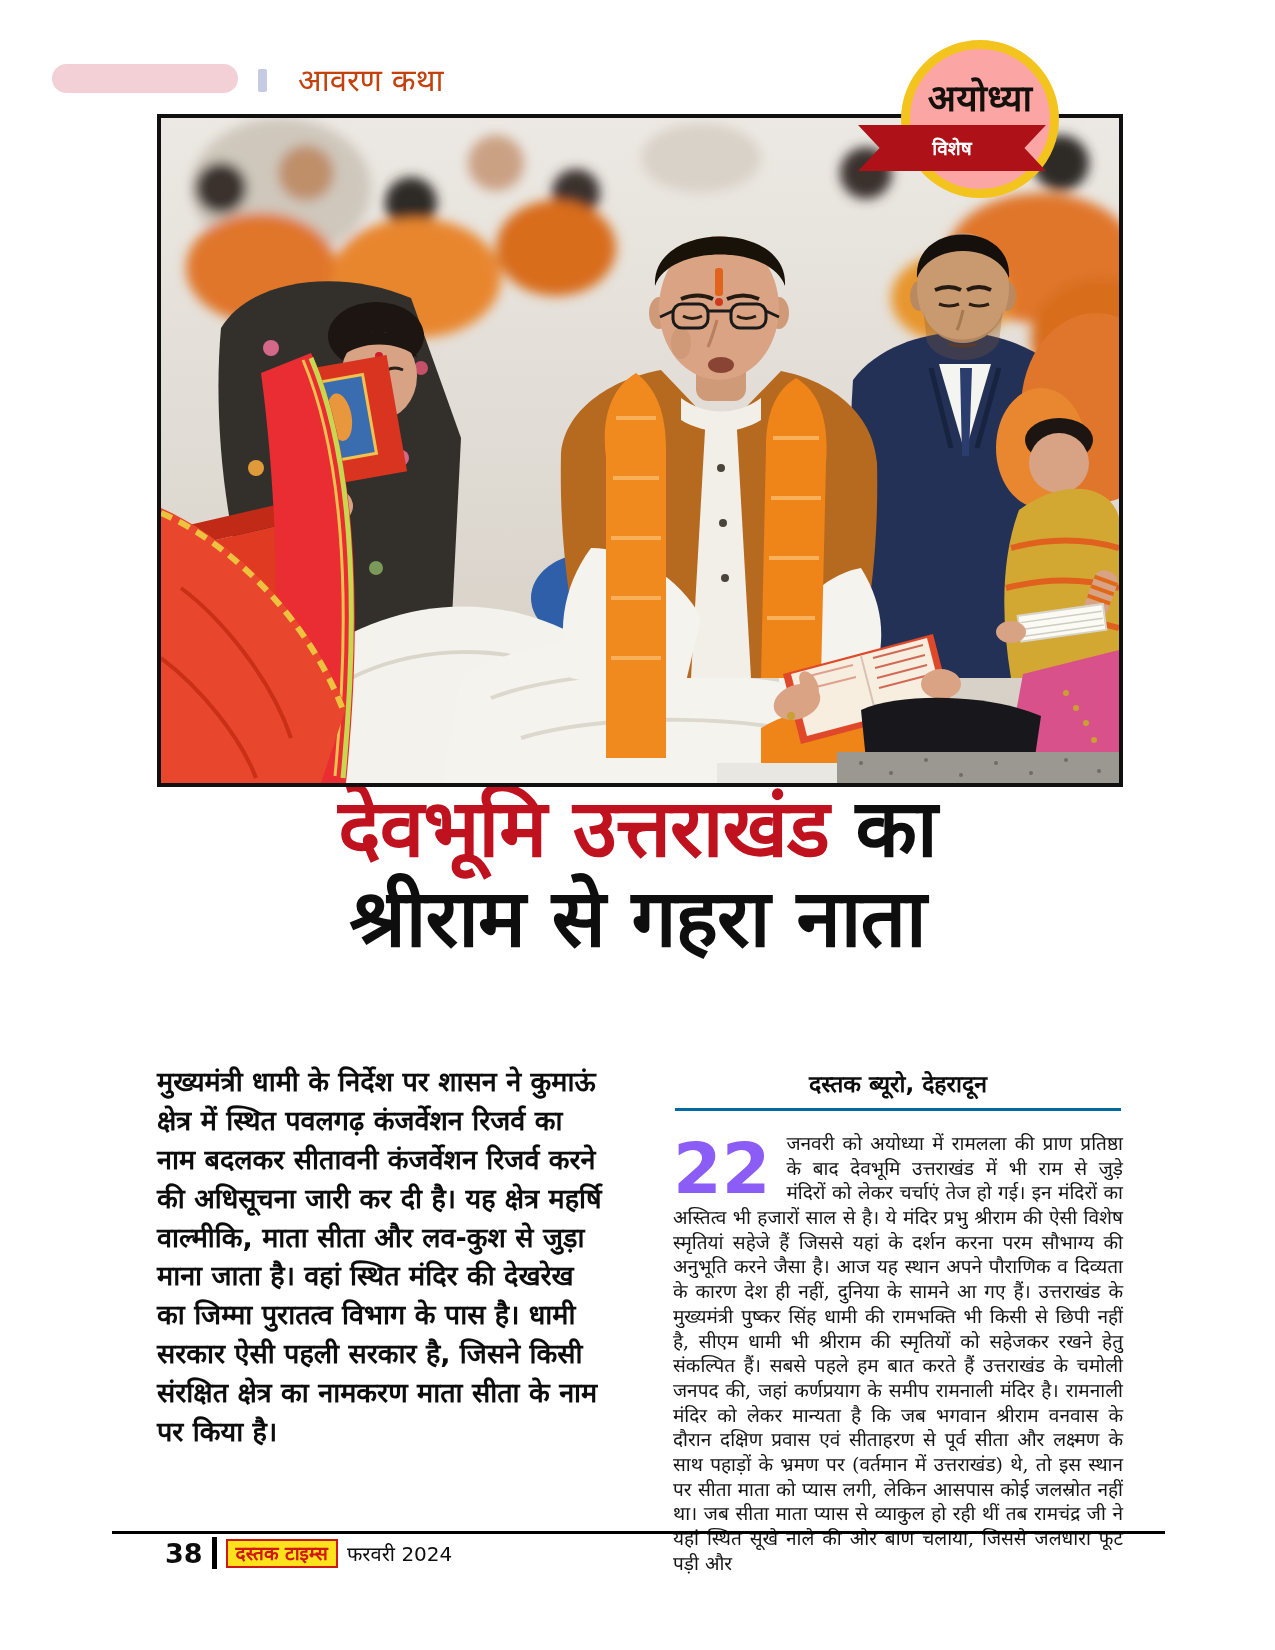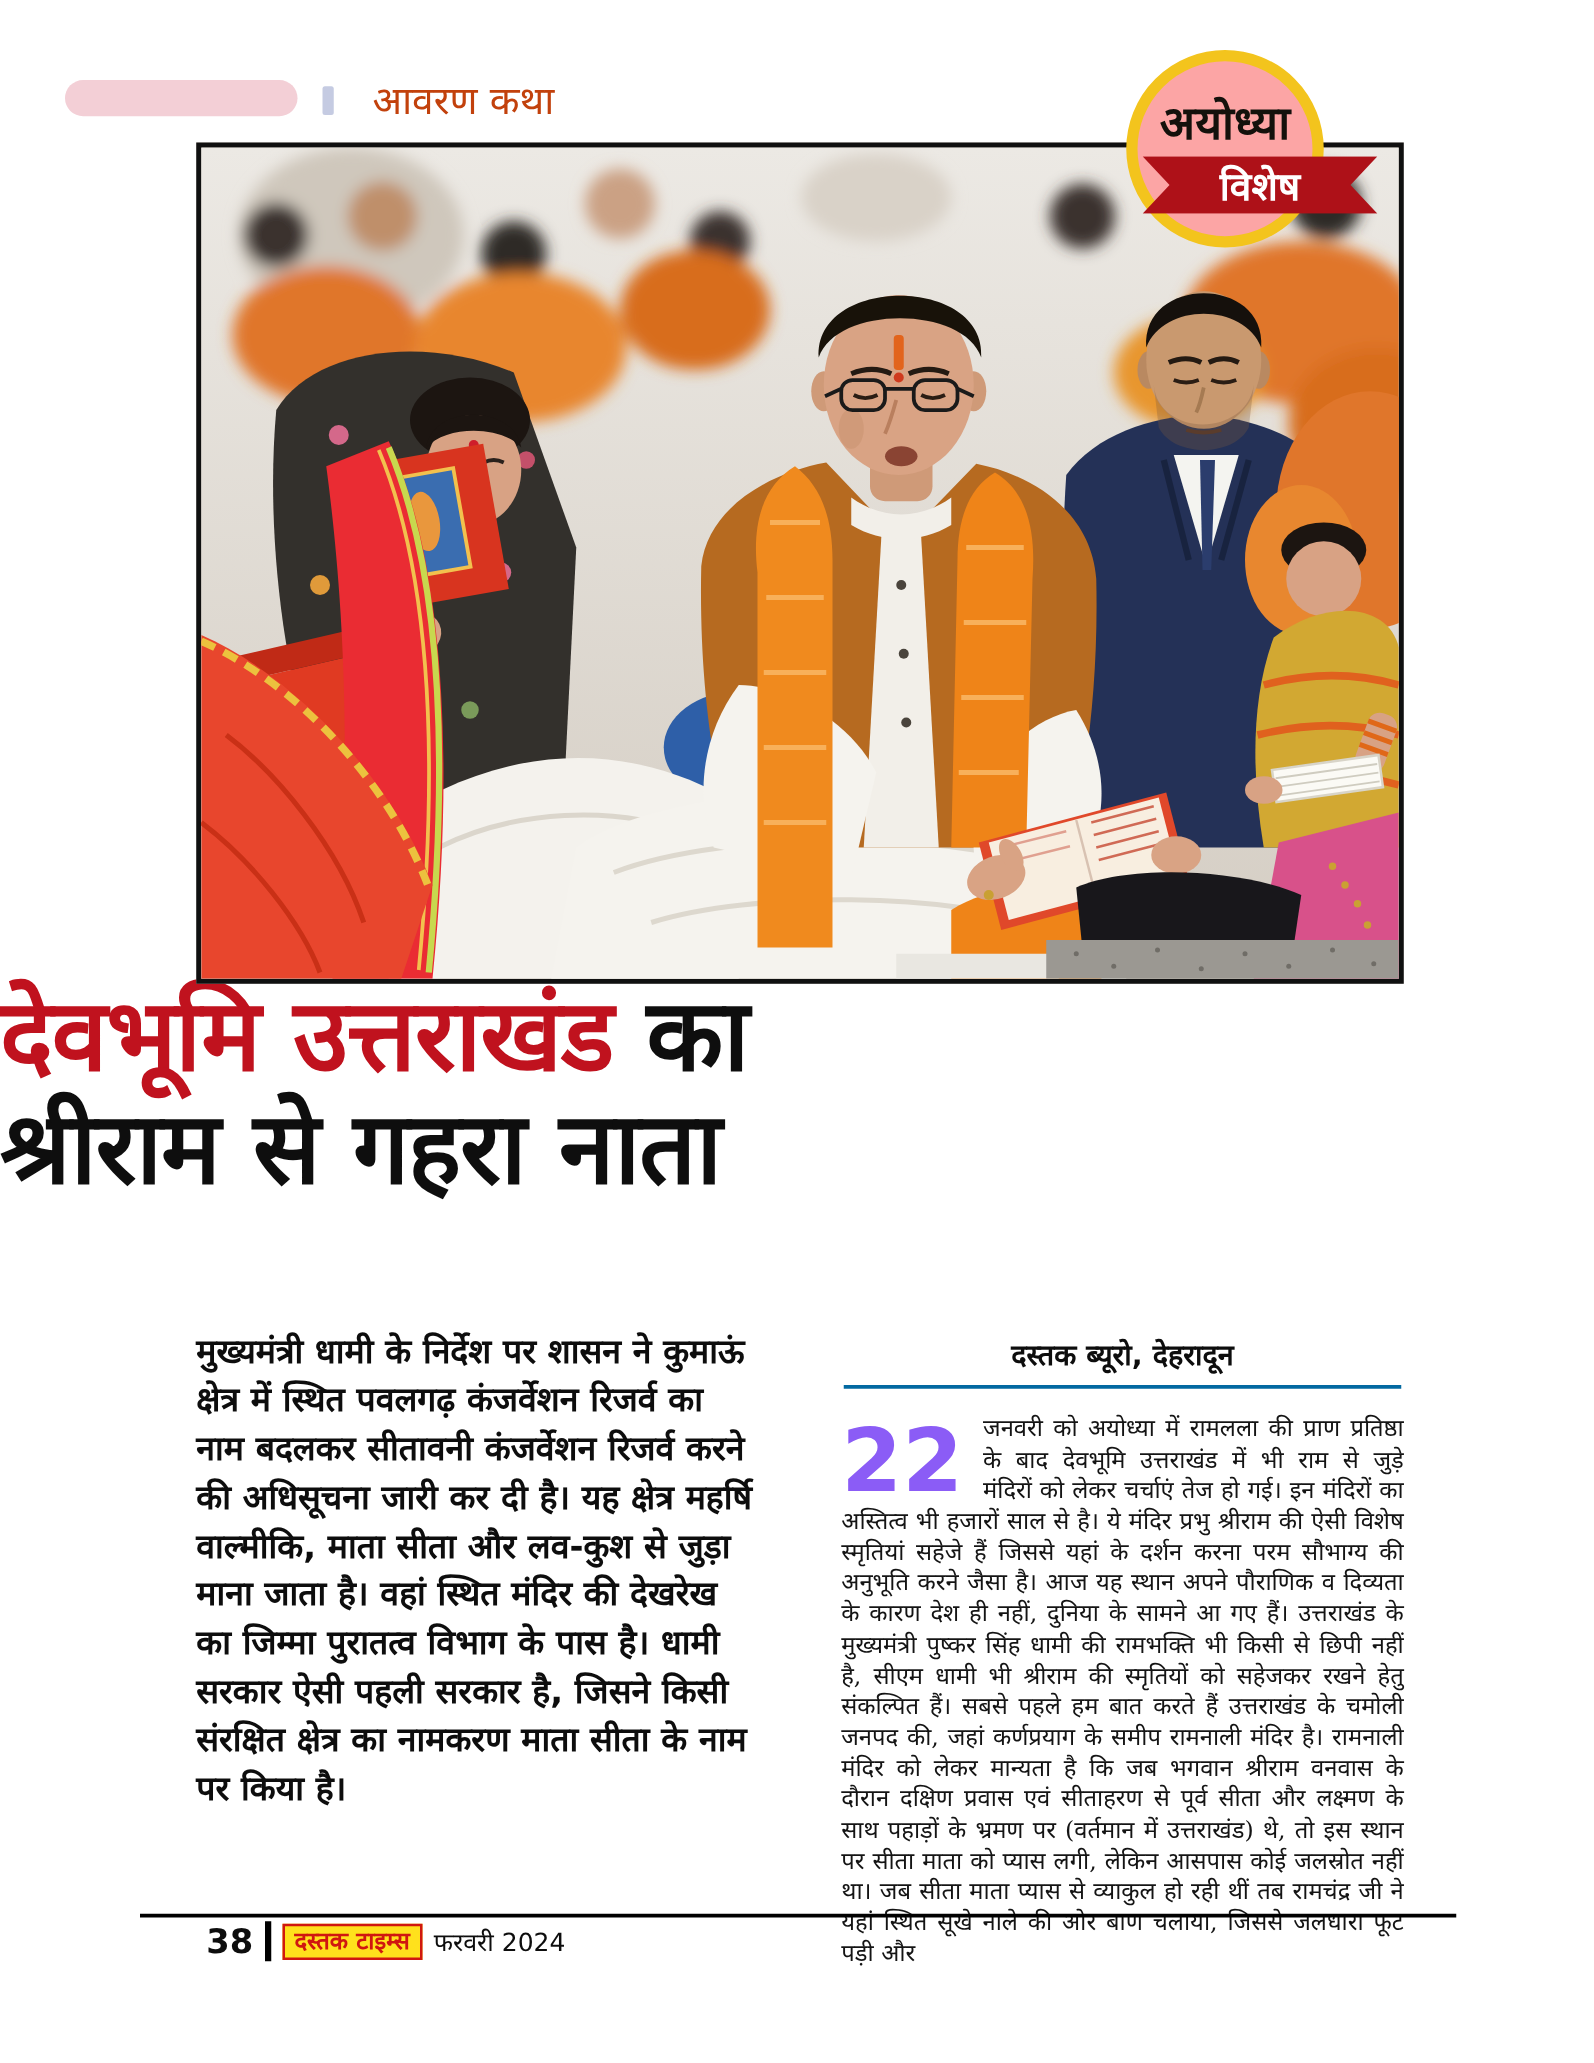--- a/index.html
+++ b/index.html
@@ -10,25 +10,25 @@
   .hdr-divider{position:absolute;left:258px;top:69px;width:9px;height:23px;border-radius:2px;background:#c5cbe2;}
   .hdr-label{position:absolute;left:298px;top:58px;font-size:31px;font-weight:normal;color:#c2410c;}
   
   .photo-frame{position:absolute;left:157px;top:114px;width:966px;height:673px;border:4px solid #101010;
                box-sizing:border-box;background:#d9d3cb;z-index:1;}
   .photo-frame svg{display:block;width:100%;height:100%;}
   
   .badge-circle{position:absolute;left:901px;top:40px;width:158px;height:158px;border-radius:50%;
     background:#fca5a5;border:9px solid #f3c41d;box-sizing:border-box;display:flex;align-items:center;
     justify-content:center;padding-bottom:46px;font-weight:bold;font-size:37px;color:#14110c;z-index:5;}
-  .badge-ribbon{position:absolute;left:914px;top:125px;width:188px;height:46px;background:#ae1118;
+  .badge-ribbon{position:absolute;left:858px;top:125px;width:188px;height:46px;background:#ae1118;
     clip-path:polygon(0 0,100% 0,88.5% 50%,100% 100%,0 100%,11.5% 50%);color:#ffffff;display:flex;
-    align-items:center;justify-content:center;font-weight:bold;font-size:31px;z-index:6;}
-  
-  .headline{position:absolute;left:0;top:784px;width:100%;font-weight:bold;
+    align-items:center;justify-content:center;font-weight:bold;font-size:19px;z-index:6;}
+  
+  .headline{position:absolute;left:0;top:784px;width:100%;text-align:center;font-weight:bold;
     font-size:80px;line-height:1.12;letter-spacing:-1px;color:#0e0e0e;white-space:nowrap;}
   .headline .red{color:#c0121e;}
   
   .columns{position:absolute;left:157px;top:1063px;width:966px;display:flex;gap:64px;}
   .intro{width:452px;flex:0 0 452px;font-size:27px;font-weight:bold;line-height:1.44;color:#0d0d0d;}
   .article{flex:1;min-width:0;}
   .byline{font-size:23px;font-weight:bold;text-align:center;padding-bottom:9px;border-bottom:3px solid #0369a1;
           margin:4px 2px 20px 2px;color:#0d0d0d;}
   .bodytext{font-family:"DejaVu Serif",serif;font-size:19px;line-height:1.3;text-align:justify;color:#141414;}
   .dropcap{float:left;font-family:"DejaVu Sans",sans-serif;font-size:70px;font-weight:bold;color:#8b5cf6;

